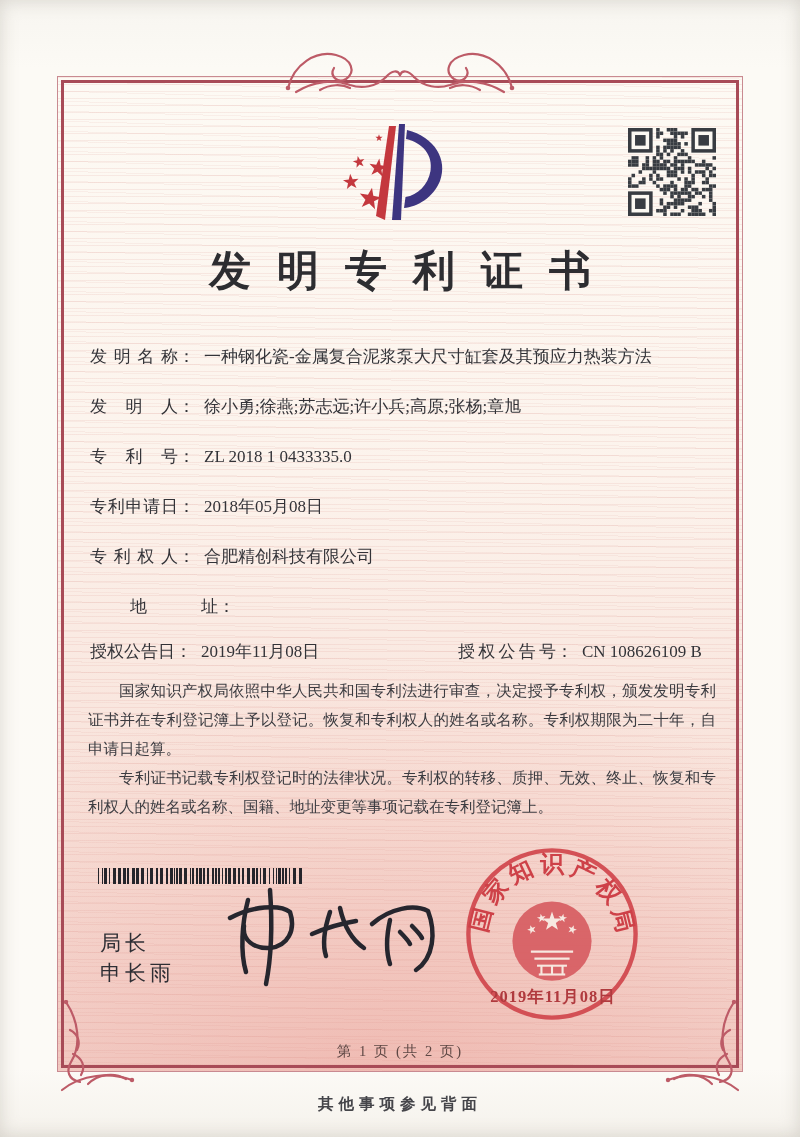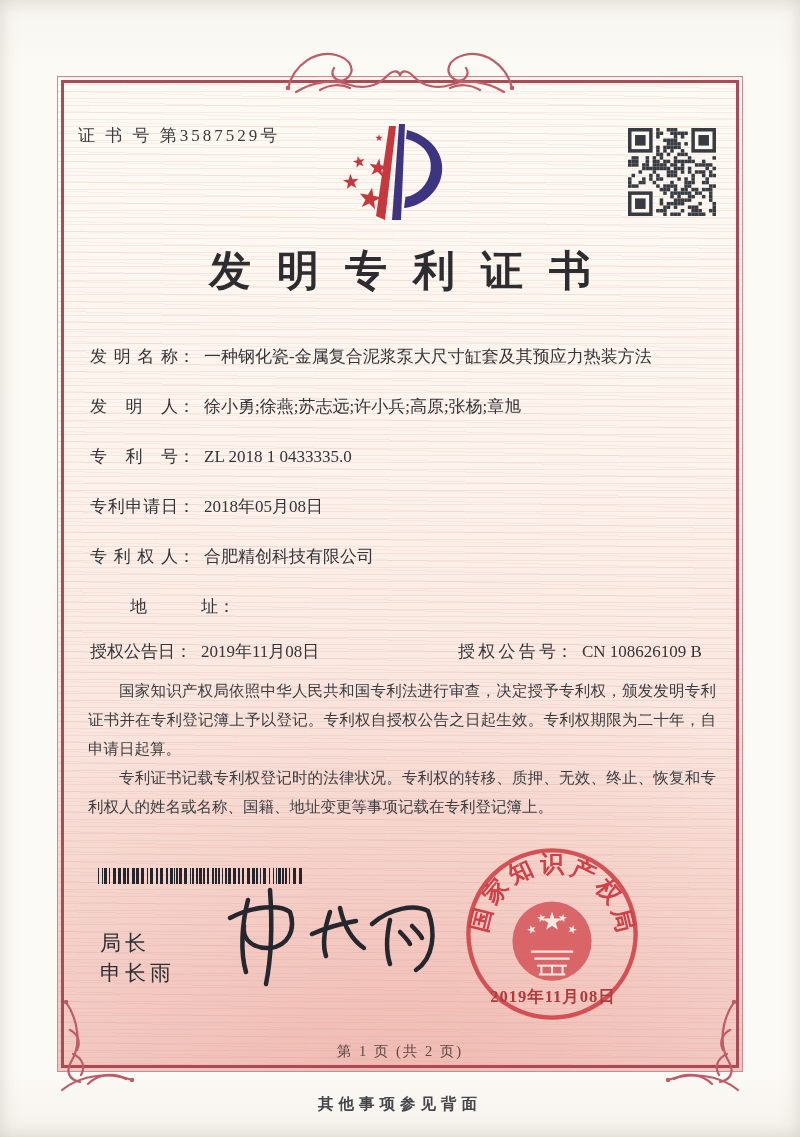--- a/index.html
+++ b/index.html
@@ -94,21 +94,20 @@
   <svg class="orn orn-br" viewBox="0 0 92 92">
     <path d="M8,2 C20,20 24,44 13,62 C8,70 10,80 22,82"></path>
     <path d="M4,90 C24,74 52,72 74,80"></path>
     <path d="M15,54 C24,58 28,66 23,75"></path>
     <path d="M30,84 C40,74 56,72 68,79"></path>
     <path d="M12,30 C20,34 23,42 19,50"></path>
     <circle cx="74" cy="80" r="2.2"></circle>
     <circle cx="8" cy="2" r="2.2"></circle>
   </svg>
 
-  <div class="cert-no">证 书 号 第3587529号</div>
 
   <svg class="logo" viewBox="0 0 128 120">
     <defs>
       <polygon id="star" points="0,-10 2.35,-3.24 9.51,-3.09 3.8,1.24 5.88,8.09 0,4 -5.88,8.09 -3.8,1.24 -9.51,-3.09 -2.35,-3.24"></polygon>
     </defs>
     <g fill="#c4383e">
       <use href="#star" transform="translate(46,24) scale(0.38)"></use>
       <use href="#star" transform="translate(26,48) scale(0.62) rotate(-12)"></use>
       <use href="#star" transform="translate(45,54) scale(0.95) rotate(8)"></use>
       <use href="#star" transform="translate(18,68) scale(0.82) rotate(-6)"></use>
@@ -390,21 +389,21 @@
       </span>
       <span class="grant-right">
         <span class="flabel" style="width:98px">授权公告号</span>
           <span class="fcolon">：</span>
         <span>CN 108626109 B</span>
       </span>
     </div>
   </div>
 
   <div class="bodytext">
-    <p>国家知识产权局依照中华人民共和国专利法进行审查，决定授予专利权，颁发发明专利证书并在专利登记簿上予以登记。专利权自授权公告之日起生效。专利权期限为二十年，自申请日起算。</p>
+    <p>国家知识产权局依照中华人民共和国专利法进行审查，决定授予专利权，颁发发明专利证书并在专利登记簿上予以登记。恢复和专利权人的姓名或名称。专利权期限为二十年，自申请日起算。</p>
     <p>专利证书记载专利权登记时的法律状况。专利权的转移、质押、无效、终止、恢复和专利权人的姓名或名称、国籍、地址变更等事项记载在专利登记簿上。</p>
   </div>
 
   <div class="barcode">
     <svg id="bc-svg" width="208" height="16" viewBox="0 0 208 16">
         <g fill="#25252b">
           <rect x="0" y="0" width="1" height="16"></rect>
           <rect x="4" y="0" width="1" height="16"></rect>
           <rect x="6" y="0" width="3" height="16"></rect>
           <rect x="11" y="0" width="1" height="16"></rect>

